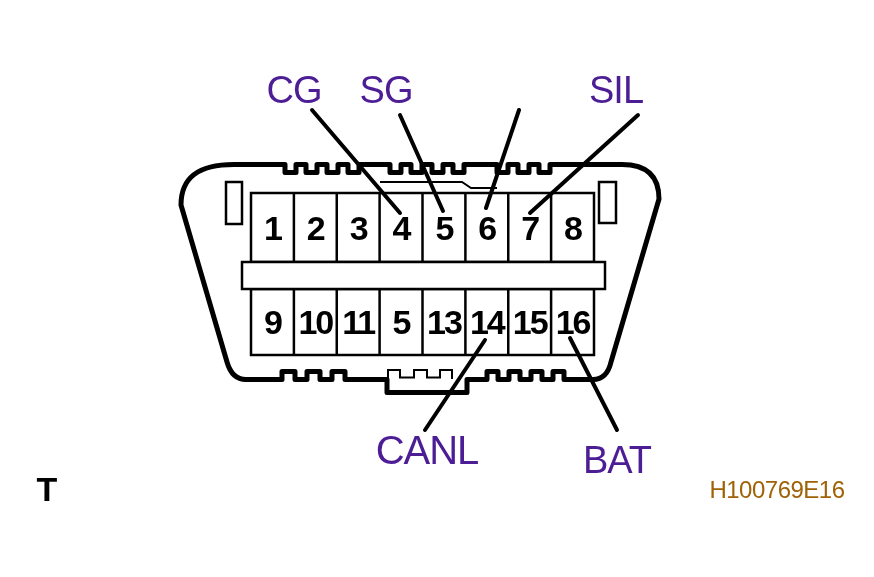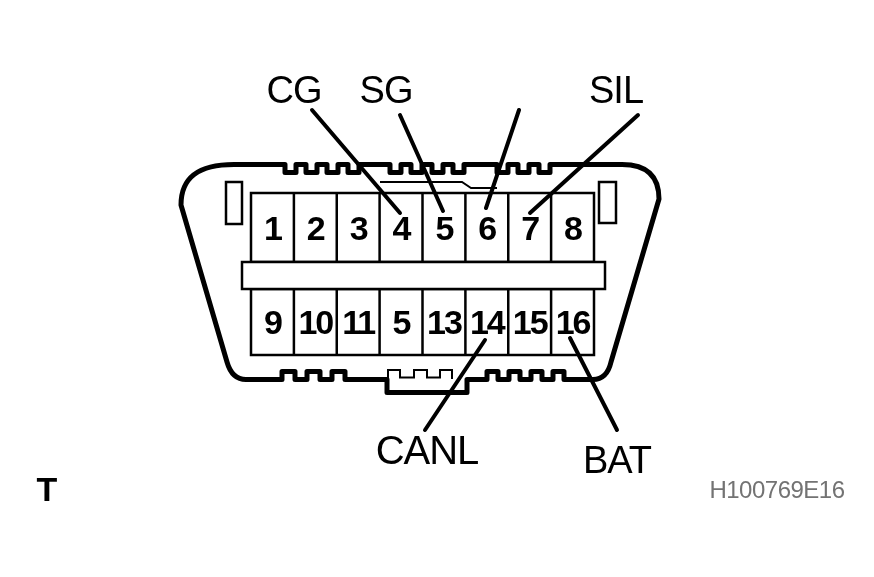--- a/index.html
+++ b/index.html
@@ -21,21 +21,21 @@
   .stage svg {
     position: absolute;
     left: 0;
     top: 0;
   }
   .callout {
     position: absolute;
     transform: translate(-50%, -50%);
     font-size: 38px;
     font-weight: 400;
-    color: #000000;
+    color: #4c1d95;
     white-space: nowrap;
     letter-spacing: -1px;
   }
   .pin {
     position: absolute;
     left: calc(251px + var(--c) * 42.875px);
     width: 42.875px;
     display: flex;
     align-items: center;
     justify-content: center;
@@ -51,21 +51,21 @@
     transform: translate(-50%, -50%);
     font-size: 34px;
     font-weight: 700;
     color: #000000;
   }
   .figure-code {
     position: absolute;
     transform: translate(-50%, -50%);
     font-size: 24px;
     font-weight: 400;
-    color: #737373;
+    color: #a16207;
     letter-spacing: -0.5px;
   }
 </style>
 </head>
 <body>
 
 <div class="stage">
 
   <svg width="874" height="577" viewBox="0 0 874 577">
     <g fill="none" stroke="#000000">

